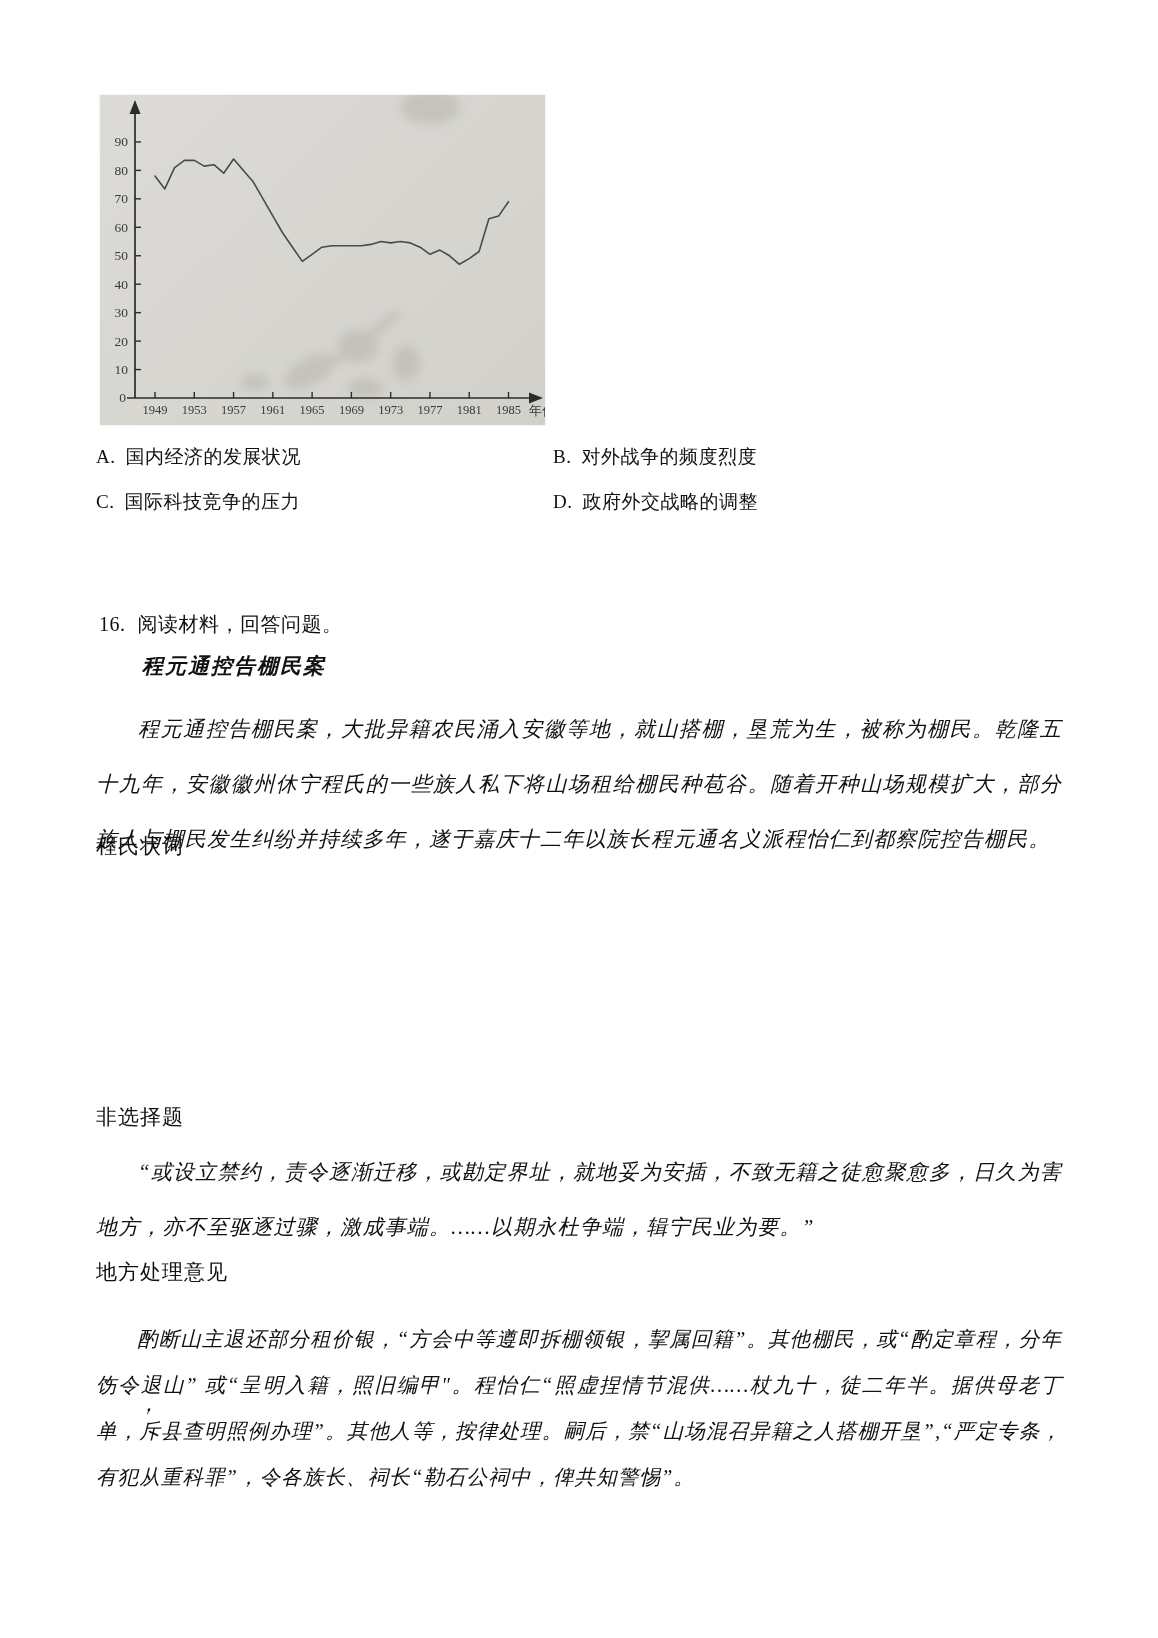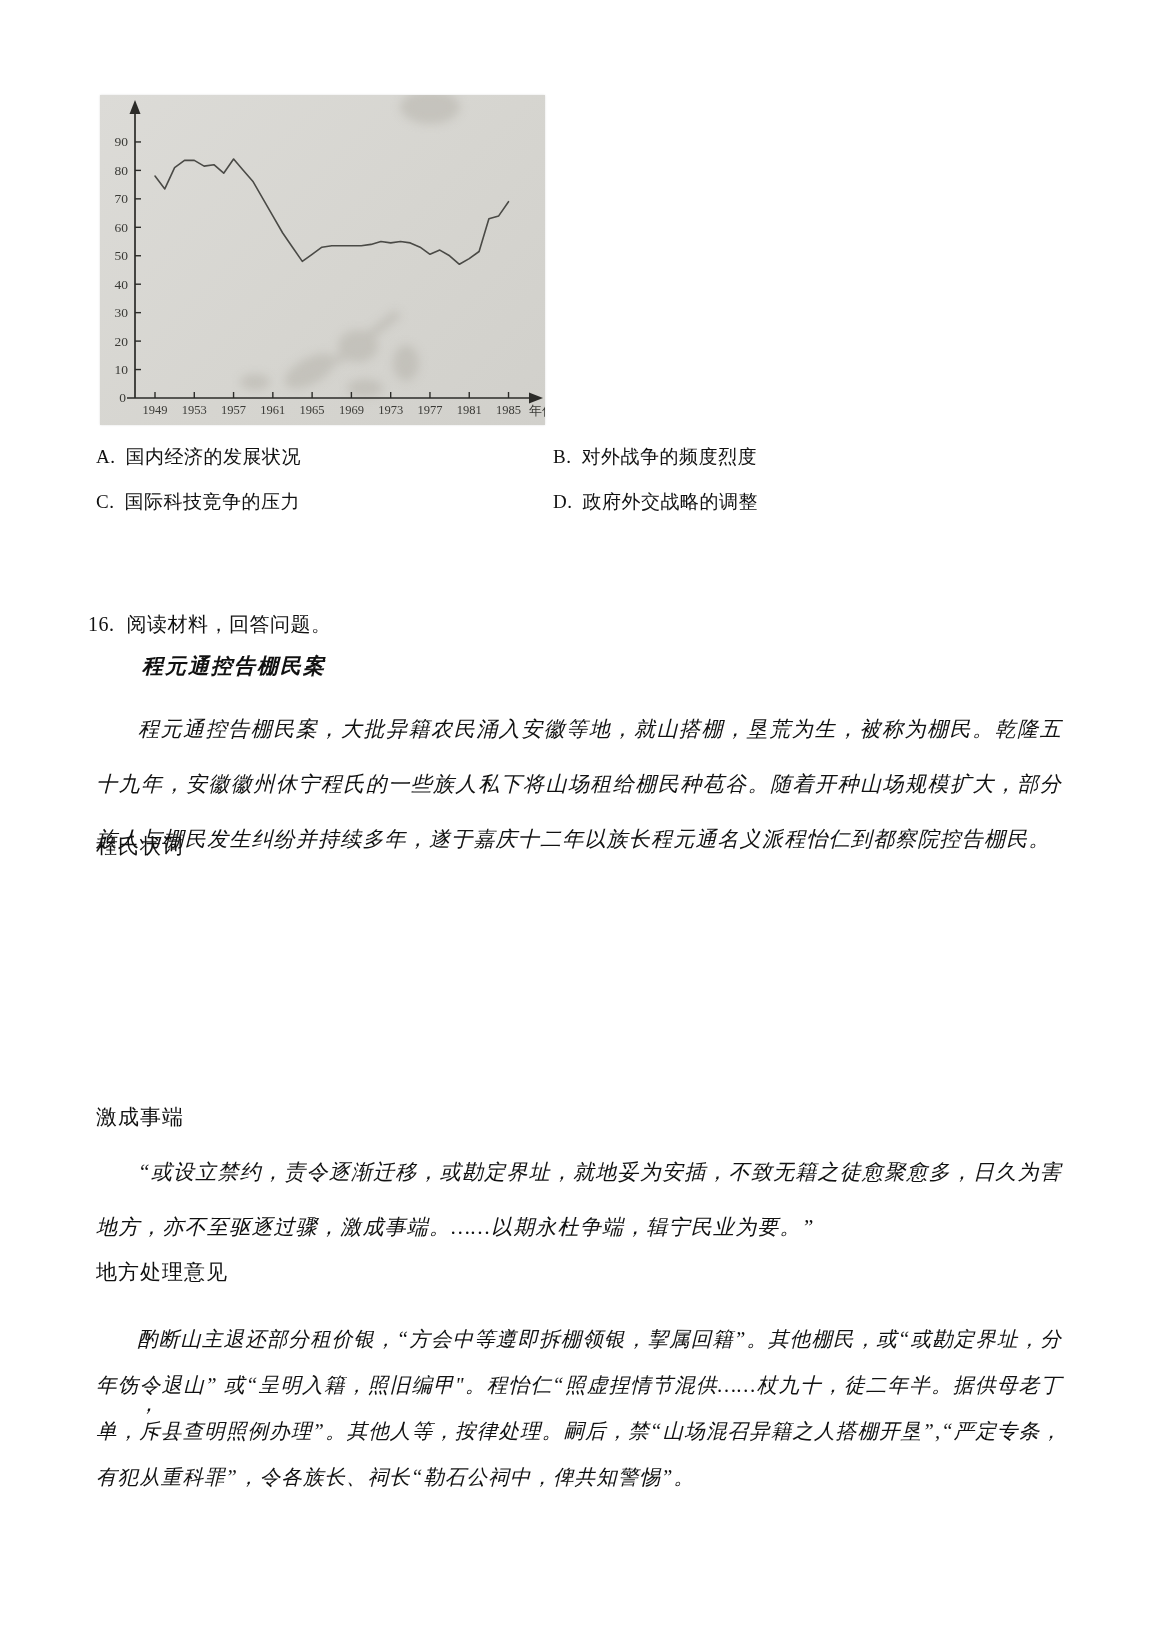--- a/index.html
+++ b/index.html
@@ -23,21 +23,21 @@
   .opt-row{position:absolute;left:96px;width:966px;display:flex;}
   .opt{font-size:19px;letter-spacing:.5px;white-space:nowrap;}
   .opt-left{width:457px;}
   .opt-letter{margin-right:10px;}
 
   .section-header{
     position:absolute;left:84px;top:549px;width:980px;
     font-size:22.5px;font-weight:bold;letter-spacing:1px;
   }
   .q-line{position:absolute;left:88px;top:611px;font-size:20px;letter-spacing:.5px;}
-  .q-num{margin-right:12px;}
+  .q-num{margin-right:12px;margin-left:11px;}
 
   .mat-title{
     position:absolute;left:142px;top:652px;width:966px;text-align:left;
     font-size:21px;font-weight:bold;font-style:italic;letter-spacing:2px;
   }
   .mat{
     position:absolute;left:96px;width:966px;margin:0;
     font-size:21px;font-style:italic;line-height:55px;
     text-align:justify;letter-spacing:1.2px;
   }
@@ -151,21 +151,21 @@
 
   <div class="q-line">
     <span class="q-num">16.</span><span>阅读材料，回答问题。</span>
   </div>
 
   <div class="mat-title">程元通控告棚民案</div>
   <p class="mat intro indent">程元通控告棚民案，大批异籍农民涌入安徽等地，就山搭棚，垦荒为生，被称为棚民。乾隆五十九年，安徽徽州休宁程氏的一些族人私下将山场租给棚民种苞谷。随着开种山场规模扩大，部分族人与棚民发生纠纷并持续多年，遂于嘉庆十二年以族长程元通名义派程怡仁到都察院控告棚民。</p>
 
   <div class="mat-heading h-plaintiff">程氏状词</div>
 
-  <div class="mat-heading h-edict">激成事端</div>
+  <div class="mat-heading h-edict">非选择题</div>
   <p class="mat edq indent">“或设立禁约，责令逐渐迁移，或勘定界址，就地妥为安插，不致无籍之徒愈聚愈多，日久为害地方，亦不至驱逐过骤，激成事端。……以期永杜争端，辑宁民业为要。”</p>
 
   <div class="mat-heading h-local">地方处理意见</div>
-  <p class="mat local indent">酌断山主退还部分租价银，“方会中等遵即拆棚领银，挈属回籍”。其他棚民，或“或勘定界址，分年饬令退山” 或“呈明入籍，照旧编甲"。程怡仁“照虚捏情节混供……杖九十，徒二年半。据供母老丁单，斥县查明照例办理”。其他人等，按律处理。嗣后，禁“山场混召异籍之人搭棚开垦”,“严定专条，有犯从重科罪”，令各族长、祠长“勒石公祠中，俾共知警惕”。</p>
+  <p class="mat local indent">酌断山主退还部分租价银，“方会中等遵即拆棚领银，挈属回籍”。其他棚民，或“酌定章程，分年饬令退山” 或“呈明入籍，照旧编甲"。程怡仁“照虚捏情节混供……杖九十，徒二年半。据供母老丁单，斥县查明照例办理”。其他人等，按律处理。嗣后，禁“山场混召异籍之人搭棚开垦”,“严定专条，有犯从重科罪”，令各族长、祠长“勒石公祠中，俾共知警惕”。</p>
 
   <span class="stray">，</span>
 
 </div>
 
 </body></html>

